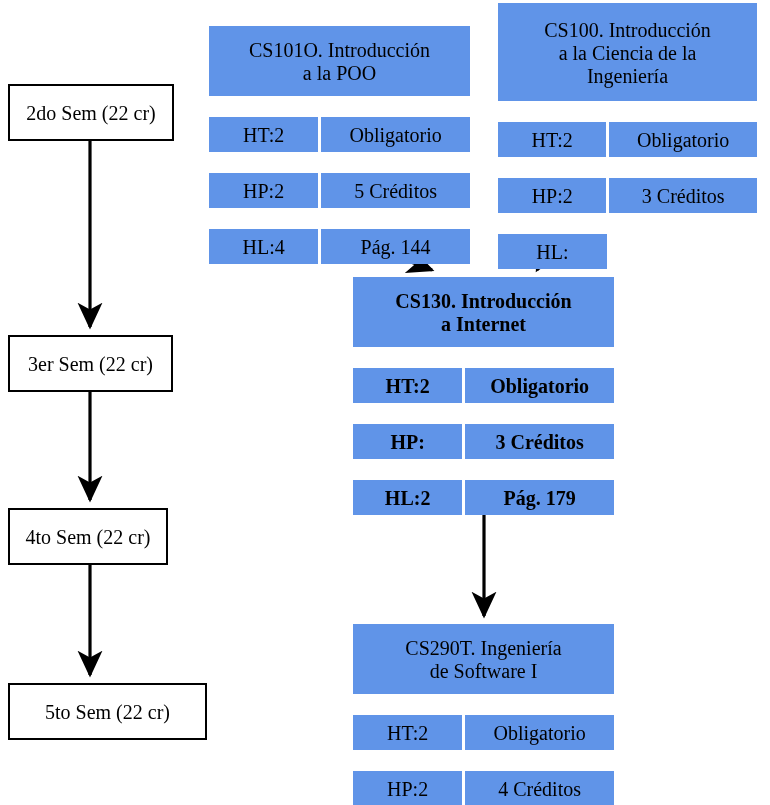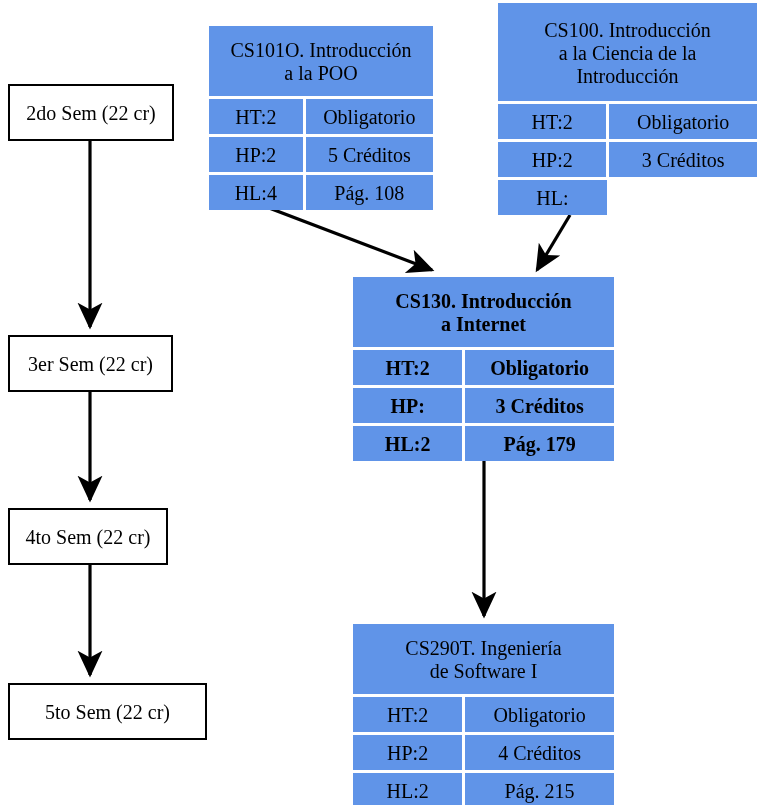--- a/index.html
+++ b/index.html
@@ -48,21 +48,21 @@
     font-size: 20px;
     line-height: 1.15;
     padding: 5px 4px 3px 4px;
     display: flex;
     flex-direction: column;
     align-items: center;
     justify-content: center;
   }
   .course-row {
     display: flex;
-    margin-top: 3px;
+    margin-top: 21px;
     height: 35px;
   }
   .cell {
     background: #6094e8;
     display: flex;
     align-items: center;
     justify-content: center;
     font-size: 20px;
     line-height: 1;
   }
@@ -113,44 +113,44 @@
   </div>
 
   <div class="sem-box" style="left:8px; top:508px; width:160px; height:57px;">
     <span>4to Sem (22 cr)</span>
   </div>
 
   <div class="sem-box" style="left:8px; top:683px; width:199px; height:57px;">
     <span>5to Sem (22 cr)</span>
   </div>
 
-  <div class="course" style="left:209px; top:26px; width:224px;font-family:Liberation Serif, serif;">
+  <div class="course" style="left:209px; top:26px; width:261px;font-family:Liberation Serif, serif;">
     <div class="course-title" style="height:62px;">
       <span>CS101O. Introducción</span>
       <span>a la POO</span>
     </div>
     <div class="course-row">
       <div class="cell cell-left">HT:2</div>
       <div class="cell cell-right">Obligatorio</div>
     </div>
     <div class="course-row">
       <div class="cell cell-left">HP:2</div>
       <div class="cell cell-right">5 Créditos</div>
     </div>
     <div class="course-row">
       <div class="cell cell-left">HL:4</div>
-      <div class="cell cell-right">Pág. 108</div>
+      <div class="cell cell-right">Pág. 144</div>
     </div>
   </div>
 
   <div class="course" style="left:498px; top:3px; width:259px;">
     <div class="course-title" style="height:90px;">
       <span>CS100. Introducción</span>
       <span>a la Ciencia de la</span>
-      <span>Introducción</span>
+      <span>Ingeniería</span>
     </div>
     <div class="course-row">
       <div class="cell cell-left">HT:2</div>
       <div class="cell cell-right">Obligatorio</div>
     </div>
     <div class="course-row">
       <div class="cell cell-left">HP:2</div>
       <div class="cell cell-right">3 Créditos</div>
     </div>
     <div class="course-row">

